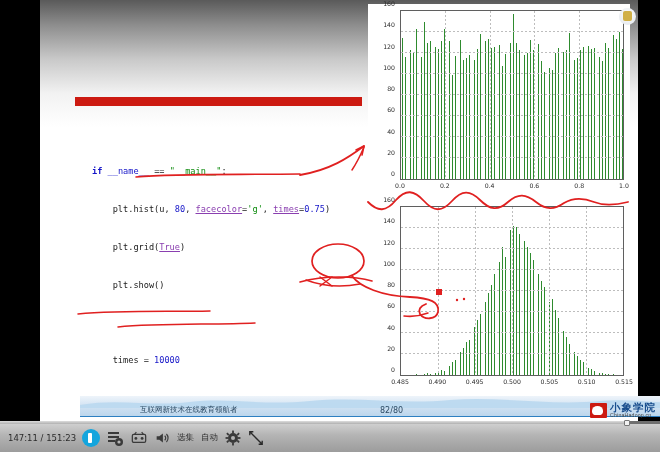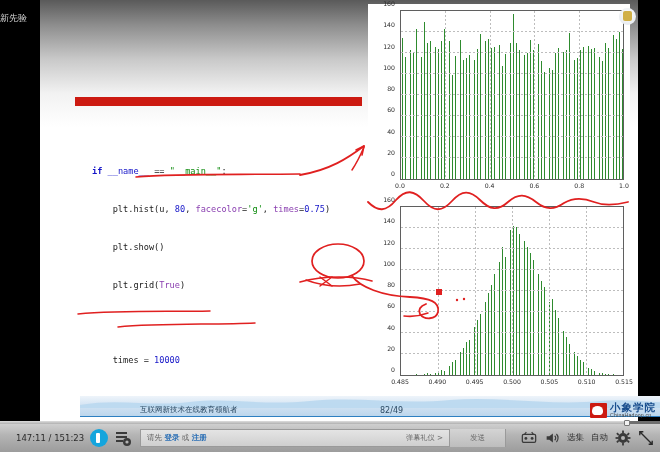--- a/index.html
+++ b/index.html
@@ -26,21 +26,21 @@
                  font-family:"Liberation Serif", serif; letter-spacing:1px; white-space:nowrap; }
   #title-rule { position:absolute; left:35px; top:97px; width:287px; height:9px; background:#cc1a11; }
 
   
   #code { position:absolute; left:52px; top:140px; width:300px;
           font-family:"DejaVu Sans Mono", monospace; font-size:8.6px; line-height:12.6px;
           color:#1a1a1a; white-space:pre; }
   #code .kw  { color:#1414c8; font-weight:bold; }
   #code .str { color:#0a8a0a; }
   #code .num { color:#1414c8; }
-  #code .fn  { color:#8a3fb0; }
+  #code .fn  { color:#8a3fb0;text-decoration:underline; }
   #code .blu { color:#1414c8; }
 
   .code-line { height:12.6px; }
 
   
   .chart { position:absolute; background:#ffffff; }
   #chart-top { left:368px; top:4px; width:262px; height:196px; }
   #chart-bot { left:368px; top:200px; width:262px; height:196px; }
 
   .plot-frame { position:absolute; left:32px; top:6px; right:6px; bottom:20px;
@@ -91,21 +91,21 @@
   
   #player { position:absolute; left:0; bottom:0; width:660px; height:28px;
             background:linear-gradient(to bottom,#cfcfcf 0%,#b4b4b4 40%,#9c9c9c 100%);
             display:flex; align-items:center; }
   #progress { position:absolute; left:0; top:-3px; width:660px; height:3px; background:#6f6f6f; }
   #progress-played { position:absolute; left:0; top:0; height:3px; width:95.2%;
                      background:linear-gradient(to bottom,#dcdcdc,#b0b0b0); }
   #progress-knob { position:absolute; left:94.6%; top:-1.5px; width:6px; height:6px;
                    background:#f2f2f2; border:1px solid #777; border-radius:1px; }
 
-  #time { font-size:8.5px; color:#2b2b2b; margin-left:16px; white-space:nowrap;
+  #time { font-size:8.5px; color:#2b2b2b; margin-left:8px; white-space:nowrap;
           font-family:"DejaVu Sans", sans-serif; }
 
   .pbtn { width:18px; height:18px; margin-left:6px; position:relative; flex:none; }
   #btn-sound { border-radius:50%; background:#14a5dd; }
   #btn-sound:after { content:""; position:absolute; left:6px; top:4px; width:4px; height:10px;
                      background:#fff; border-radius:1px; }
   #btn-list { background:transparent; }
 
   #danmu-input { position:relative; flex:1; height:18px; margin:0 8px;
                  background:linear-gradient(to bottom,#e4e4e4,#cfcfcf);
@@ -124,54 +124,51 @@
   .ricon { width:16px; height:16px; margin-left:7px; position:relative; flex:none; }
   #right-pad { width:6px; flex:none; }
 </style>
 </head>
 <body>
 
 <div id="root">
 
   <div id="stage">
 
-    <div id="leftbar">
-      <div id="leftbar-text">新先验</div>
-    </div>
     <div id="rightbar"></div>
 
     <div id="slide">
 
       <div id="title-rule"></div>
 
       <div id="code">
         <div class="code-line"><span class="kw">if</span> <span class="blu">__name__</span> == <span class="str">"__main__"</span>:</div>
         <div class="code-line">    plt.hist(u, <span class="num">80</span>, <span class="fn">facecolor</span>=<span class="str">'g'</span>, <span class="fn">times</span>=<span class="num">0.75</span>)</div>
+        <div class="code-line">    plt.grid(<span class="fn">True</span>)</div>
         <div class="code-line">    plt.show()</div>
-        <div class="code-line">    plt.grid(<span class="fn">True</span>)</div>
         <div class="code-line">&nbsp;</div>
         <div class="code-line">    times = <span class="num">10000</span></div>
         
         
         
         
         
         
         
         
       </div>
 
       <div id="slide-footer">
         <div id="footer-band"></div>
         <svg id="footer-wave" viewBox="0 0 598 12" preserveAspectRatio="none">
           <path d="M0,9 C40,2 70,11 110,6 C150,1 180,10 230,5 C280,0 320,9 370,4 C420,0 470,10 520,5 C550,2 580,8 598,6 L598,12 L0,12 Z" fill="#bcd9ef" opacity="0.95"></path>
         </svg>
         <div id="footer-line"></div>
         <div id="footer-text">互联网新技术在线教育领航者</div>
-        <div id="footer-page">82/49</div>
+        <div id="footer-page">82/80</div>
         <div id="logo">
           <div id="logo-mark"></div>
           <div id="logo-txt">
             <div id="logo-cn">小象学院</div>
             <div id="logo-en">ChinaHadoop.cn</div>
           </div>
         </div>
       </div>
     </div>
 
@@ -466,27 +463,20 @@
     <div class="pbtn" id="btn-list">
       <svg viewBox="0 0 18 18" width="18" height="18">
         <rect x="2" y="3" width="11" height="2" fill="#3a3a3a"></rect>
         <rect x="2" y="7" width="11" height="2" fill="#3a3a3a"></rect>
         <rect x="2" y="11" width="7" height="2" fill="#3a3a3a"></rect>
         <circle cx="13" cy="13" r="4" fill="#3a3a3a"></circle>
         <circle cx="13" cy="13" r="1.6" fill="#b4b4b4"></circle>
       </svg>
     </div>
 
-    <div id="danmu-input">
-      <div id="danmu-hint">
-        <span>请先 </span><b>登录</b><span> 或 </span><b>注册</b>
-      </div>
-      <div id="danmu-etiquette">弹幕礼仪 &gt;</div>
-      <div id="danmu-send">发送</div>
-    </div>
 
     <div class="ricon">
       <svg viewBox="0 0 18 18" width="16" height="16">
         <rect x="1.5" y="5" width="15" height="9" rx="1.6" fill="none" stroke="#3a3a3a" stroke-width="1.4"></rect>
         <circle cx="5.5" cy="9.5" r="1.6" fill="#3a3a3a"></circle>
         <circle cx="12.5" cy="9.5" r="1.6" fill="#3a3a3a"></circle>
         <path d="M4 5 L6 2.5 M14 5 L12 2.5" stroke="#3a3a3a" stroke-width="1.3" fill="none"></path>
       </svg>
     </div>
 

